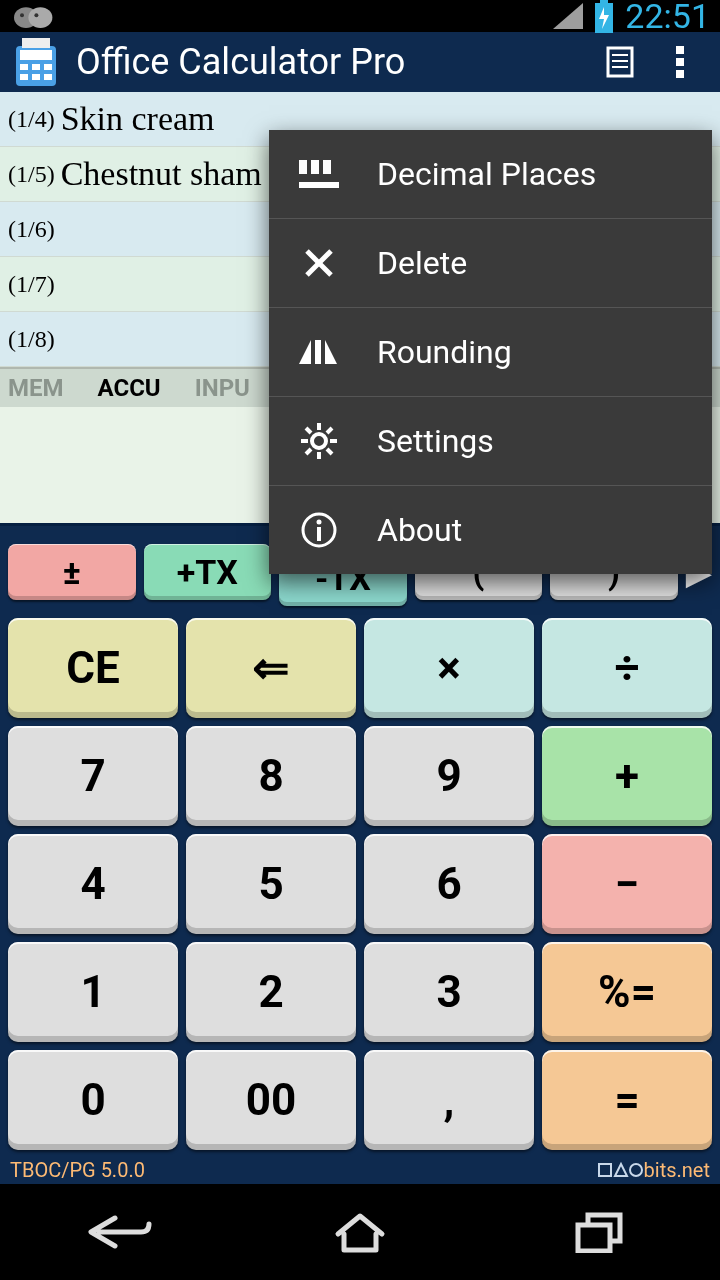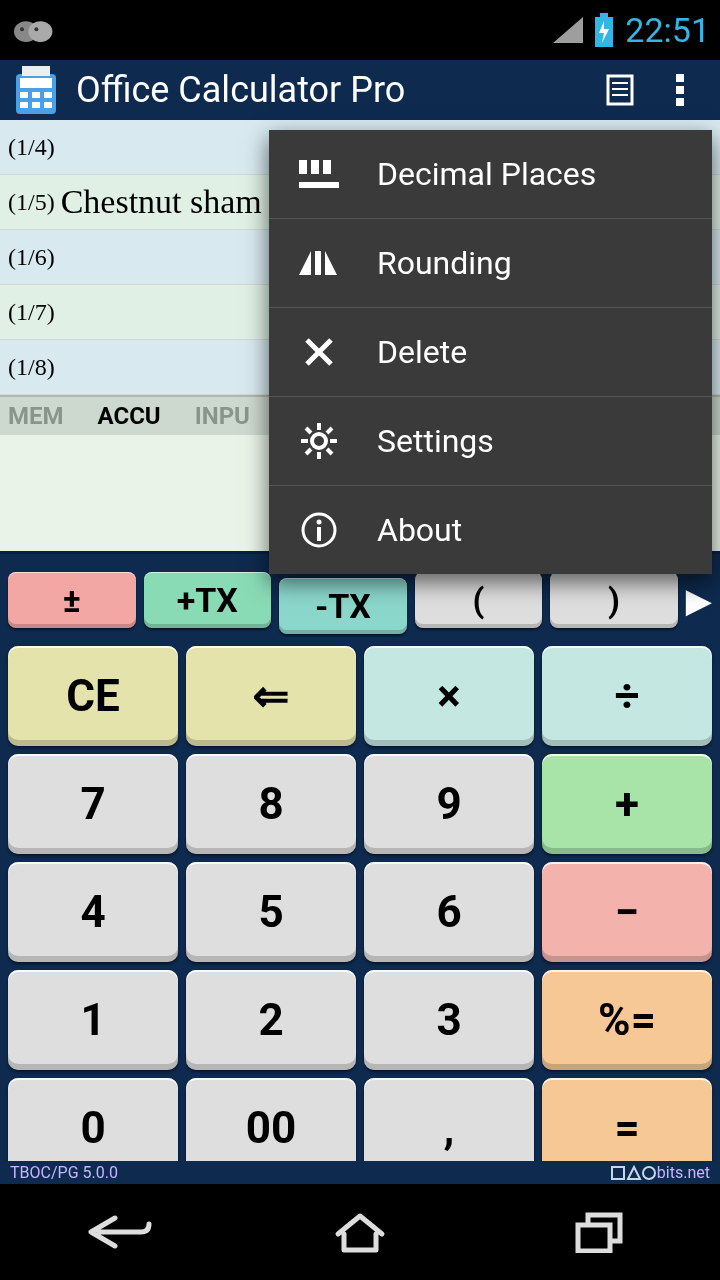--- a/index.html
+++ b/index.html
@@ -1,20 +1,20 @@
 <!DOCTYPE html>
 <html><head>
 <meta charset="utf-8">
 <style>
   html,body{margin:0;padding:0;width:720px;height:1280px;overflow:hidden;
     font-family:Roboto,"Helvetica Neue",Arial,sans-serif;background:#000;}
   .screen{position:relative;width:720px;height:1280px;background:#0e2a4f;color:#fff;}
 
   
-  .status-bar{display:flex;align-items:center;height:60px;background:#000;color:#fff;padding:0 10px;}
+  .status-bar{display:flex;align-items:center;height:32px;background:#000;color:#fff;padding:0 10px;}
   .status-left{flex:0 0 auto;display:flex;align-items:center;}
   .status-spacer{flex:1;}
   .status-right{display:flex;align-items:center;gap:10px;}
   .status-right .clock{color:#33b5e5;font-size:34px;font-weight:400;}
   .jelly{width:48px;height:30px;}
   .sig-tri{width:0;height:0;border-style:solid;border-width:0 0 26px 30px;
     border-color:transparent transparent #9e9e9e transparent;}
 
   
   .app-bar{display:flex;align-items:center;height:60px;background:#0e2a4f;padding:0 10px;}
@@ -58,21 +58,21 @@
   .k-blue{background:#8bd7cc;margin-top:12px;}
   .k-yel{background:#e4e3ac;}
   .k-dark{background:#c5e7e2;}
   .k-plus{background:#a8e3a8;}
   .k-minus{background:#f4b2ad;}
   .k-orange{background:#f5c895;}
   .more-arrow{flex:0 0 20px;color:#fff;font-size:34px;display:flex;align-items:center;justify-content:center;}
 
   
   .footer{position:absolute;left:0;right:0;bottom:96px;display:flex;align-items:center;
-    padding:2px 10px;color:#c4b5fd;font-size:16px;background:#0e2a4f;}
+    padding:2px 10px;color:#fdba74;font-size:20px;background:#0e2a4f;}
   .footer .r{margin-left:auto;display:flex;align-items:center;}
 
   
   .navbar{position:absolute;left:0;right:0;bottom:0;height:96px;background:#000;
     display:flex;align-items:center;justify-content:space-around;}
   .nav-btn{width:150px;height:70px;display:flex;align-items:center;justify-content:center;}
 
   
   .menu{position:absolute;top:130px;right:8px;width:443px;background:#3a3a3a;
     box-shadow:0 8px 22px rgba(0,0,0,.6);}
@@ -134,20 +134,21 @@
         <rect x="1" y="2" width="8" height="8" fill="#fff"></rect>
         <rect x="1" y="14" width="8" height="8" fill="#fff"></rect>
         <rect x="1" y="26" width="8" height="8" fill="#fff"></rect>
         </svg>
     </div>
   </div>
 
   <div class="tape">
     <div class="tape-row alt">
       <span class="tape-idx">(1/4)</span>
+      <span class="tape-label">Skin cream</span>
       </div>
     <div class="tape-row">
       <span class="tape-idx">(1/5)</span>
       <span class="tape-label">Chestnut sham</span>
       </div>
     <div class="tape-row alt">
       <span class="tape-idx">(1/6)</span>
       <span class="tape-label"></span>
       </div>
     <div class="tape-row">
@@ -247,36 +248,36 @@
             <rect x="2" y="2" width="8" height="14" fill="#fff"></rect>
             <rect x="14" y="2" width="8" height="14" fill="#fff"></rect>
             <rect x="26" y="2" width="8" height="14" fill="#fff"></rect>
             <rect x="2" y="24" width="40" height="6" fill="#fff"></rect>
           </svg>
       </span>
       <span>Decimal Places</span>
     </div>
     <div class="menu-item">
       <span class="menu-icon">
+        <svg width="36" height="36" viewBox="0 0 36 36">
+            <line x1="6" y1="6" x2="30" y2="30" stroke="#fff" stroke-width="5"></line>
+            <line x1="30" y1="6" x2="6" y2="30" stroke="#fff" stroke-width="5"></line>
+          </svg>
+      </span>
+      <span>Delete</span>
+    </div>
+    <div class="menu-item">
+      <span class="menu-icon">
         <svg width="44" height="32" viewBox="0 0 44 32">
             <polygon points="2,28 14,4 14,28" fill="#fff"></polygon>
             <rect x="18" y="4" width="6" height="24" fill="#fff"></rect>
             <polygon points="28,4 40,28 28,28" fill="#fff"></polygon>
           </svg>
       </span>
       <span>Rounding</span>
-    </div>
-    <div class="menu-item">
-      <span class="menu-icon">
-        <svg width="36" height="36" viewBox="0 0 36 36">
-            <line x1="6" y1="6" x2="30" y2="30" stroke="#fff" stroke-width="5"></line>
-            <line x1="30" y1="6" x2="6" y2="30" stroke="#fff" stroke-width="5"></line>
-          </svg>
-      </span>
-      <span>Delete</span>
     </div>
     <div class="menu-item">
       <span class="menu-icon">
         <svg width="40" height="40" viewBox="0 0 40 40">
             <circle cx="20" cy="20" r="7" fill="none" stroke="#fff" stroke-width="4"></circle>
         <g stroke="#fff" stroke-width="4">
               <line x1="20" y1="2" x2="20" y2="9"></line>
               <line x1="20" y1="31" x2="20" y2="38"></line>
               <line x1="2" y1="20" x2="9" y2="20"></line>
               <line x1="31" y1="20" x2="38" y2="20"></line>

